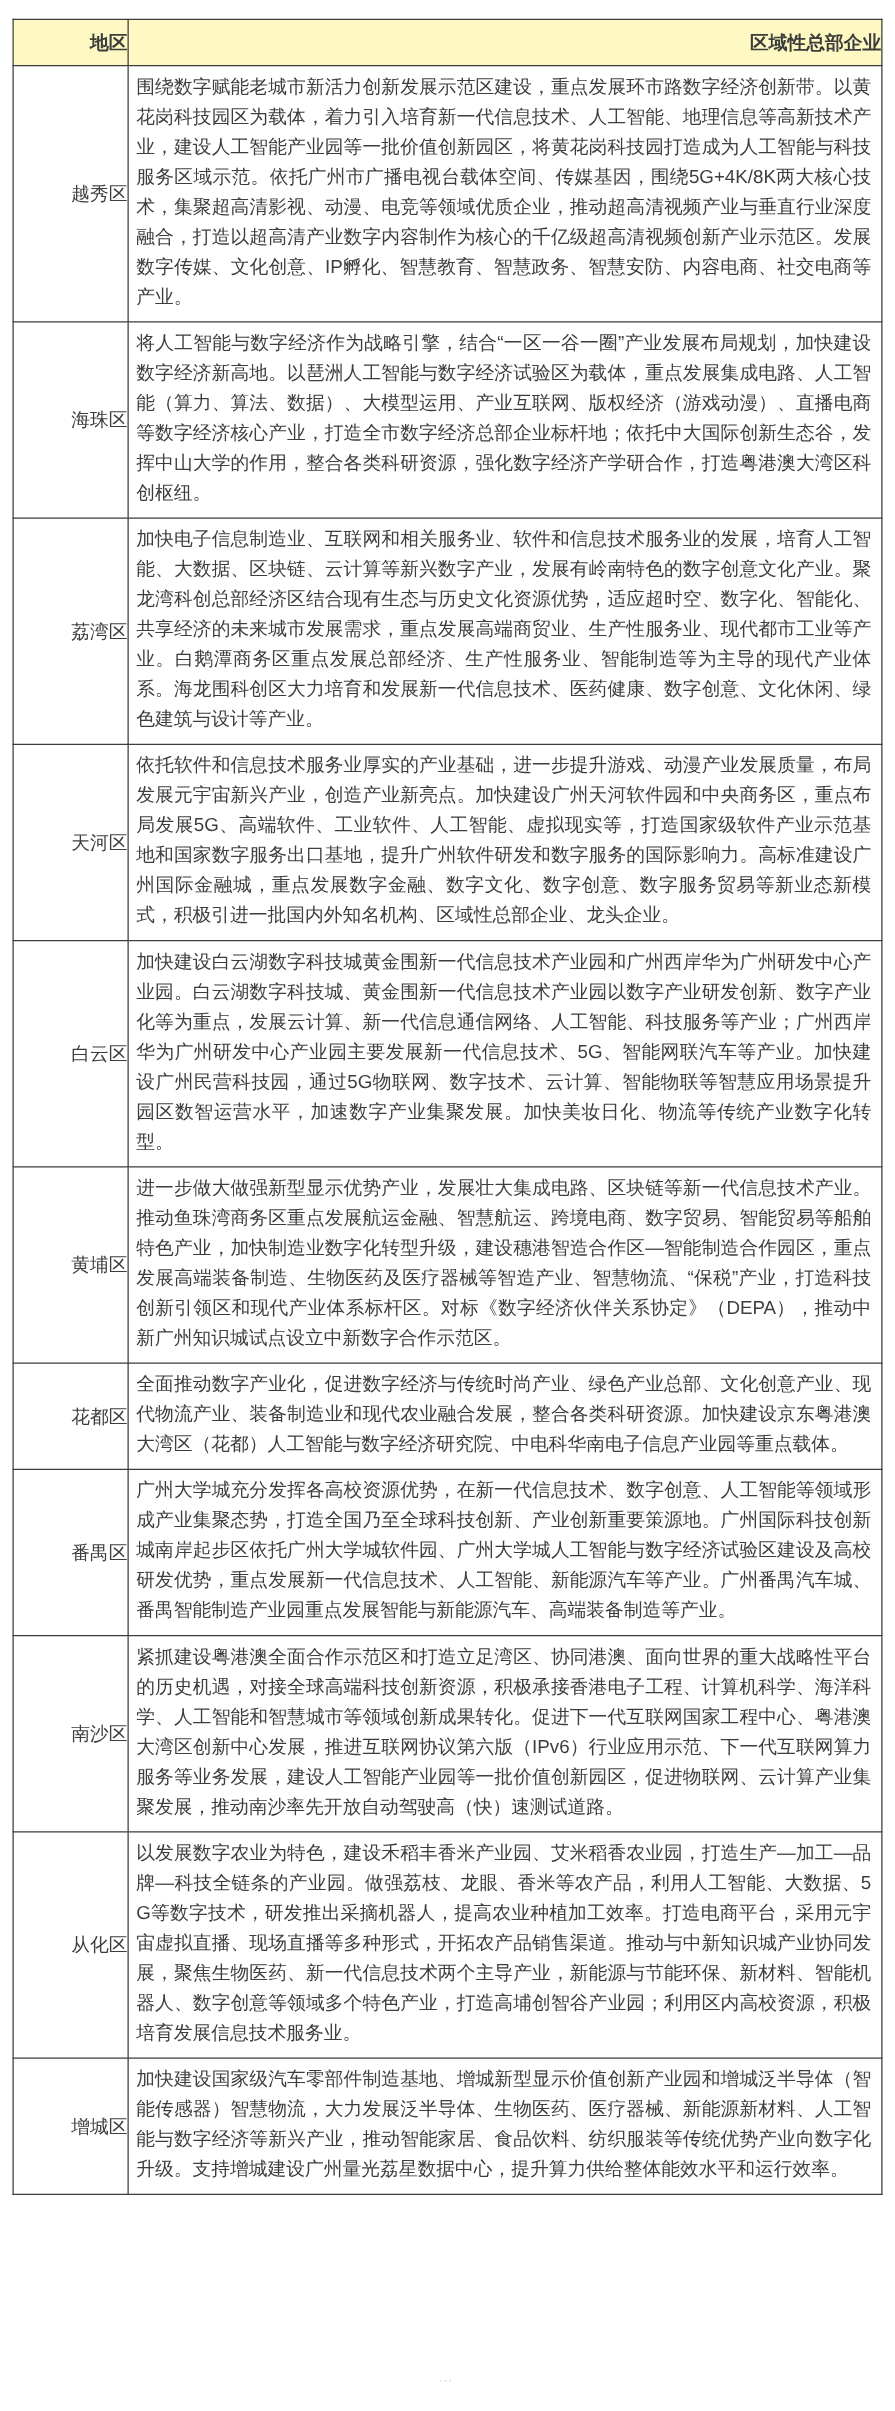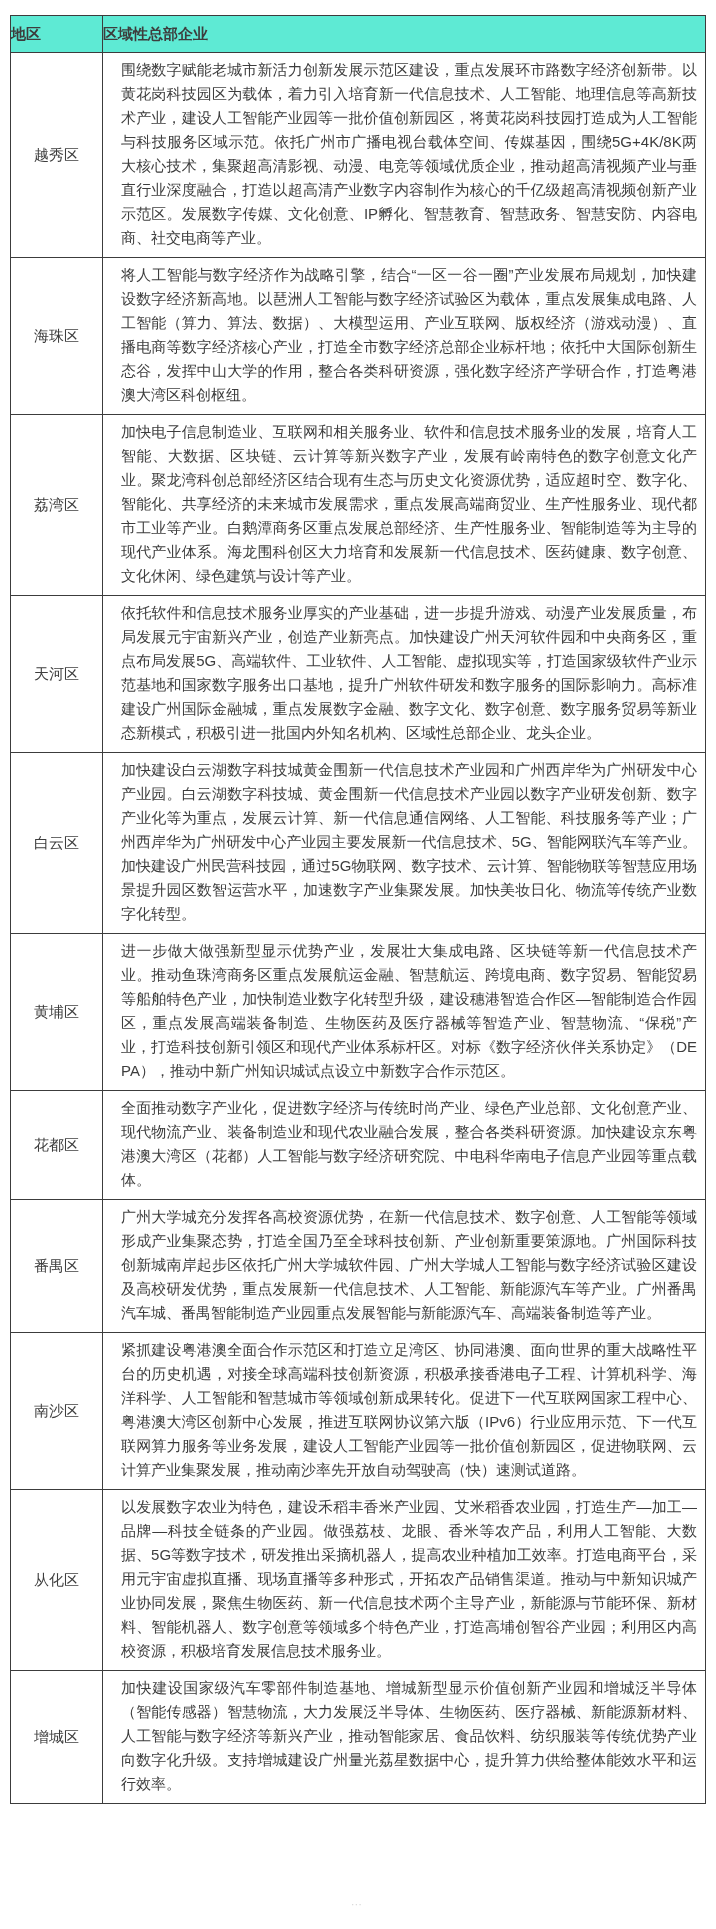--- a/index.html
+++ b/index.html
@@ -22,34 +22,34 @@
   }
   table.grid col.col-region { width: 92px; }
   table.grid th, table.grid td {
     border: 1px solid #3c3c3c;
     color: #3d3d3d;
   }
   th.header-cell {
     height: 37px;
     font-size: 15px;
     font-weight: bold;
-    text-align: left;
+    text-align: right;
     vertical-align: middle;
     color: #2b2b2b;
-    background: #5eead4;
+    background: #fef9c3;
   }
   td.region-cell {
-    text-align: center;
+    text-align: right;
     vertical-align: middle;
     font-size: 15px;
     color: #3d3d3d;
     background: #ffffff;
   }
   td.direction-cell {
-    padding: 5px 8px 7px 18px;
+    padding: 5px 8px 7px 6px;
     font-size: 15px;
     line-height: 24px;
     text-align: justify;
     text-justify: inter-ideograph;
     color: #3d3d3d;
     background: #ffffff;
     word-break: break-all;
   }
   .footer-mark {
     position: absolute;

